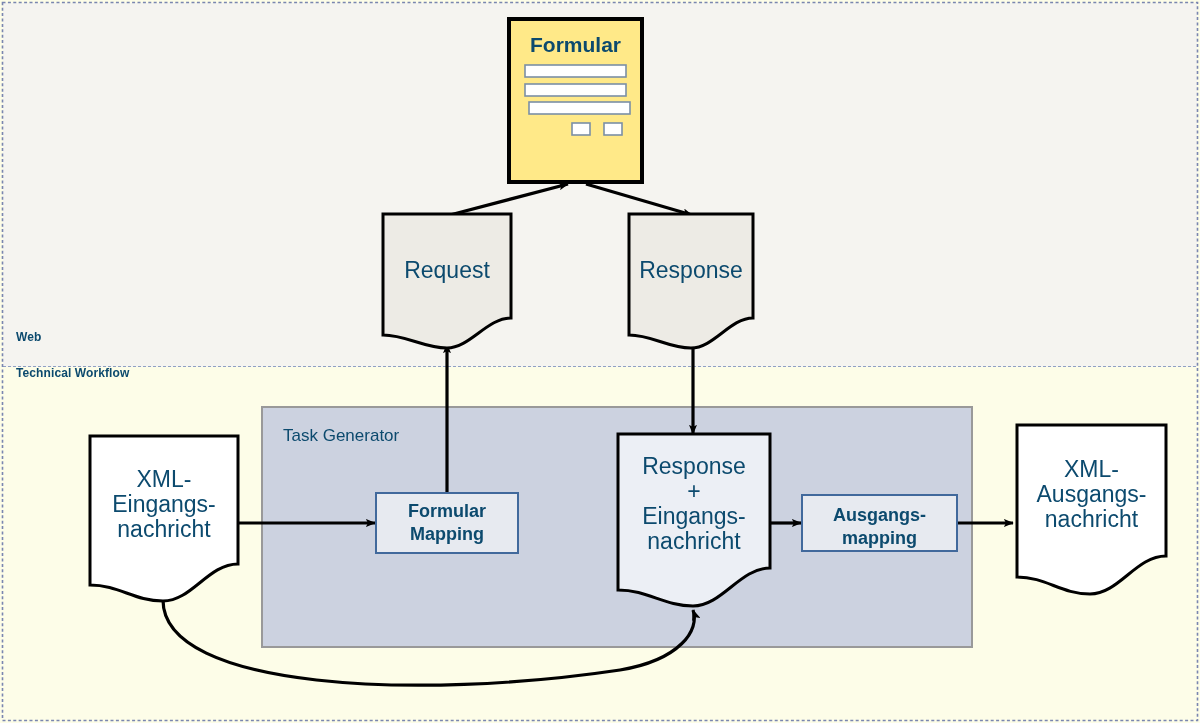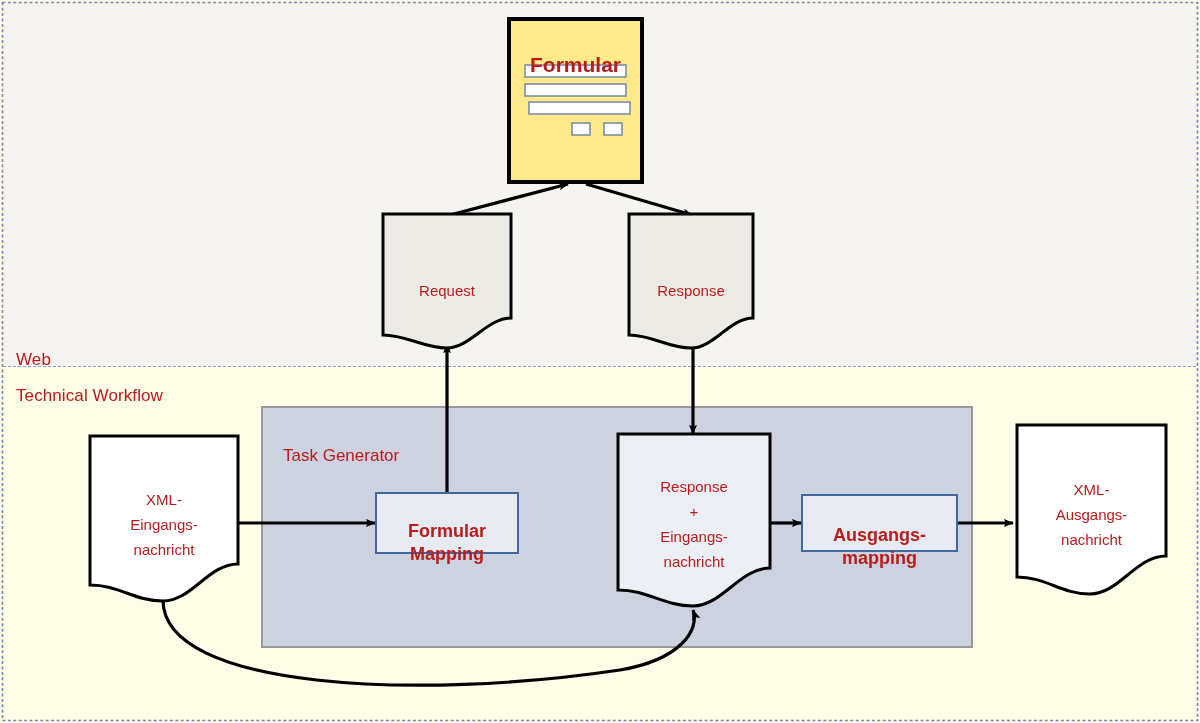--- a/index.html
+++ b/index.html
@@ -19,30 +19,29 @@
   #diagram-svg {
     position: absolute;
     left: 0;
     top: 0;
     width: 1200px;
     height: 723px;
   }
   .lbl {
     position: absolute;
     white-space: pre;
-    color: #b91c1c;
-    margin-top: 20px;
+    color: #0c4a6e;
   }
   .pool-label {
-    font-weight: normal;
-    font-size: 17px;
+    font-weight: bold;
+    font-size: 12px;
     letter-spacing: 0.1px;
   }
   .doc-label {
-    font-size: 15px;
+    font-size: 23px;
     text-align: center;
     line-height: 25px;
   }
   .formular-title {
     font-weight: bold;
     font-size: 21px;
     text-align: center;
   }
   .map-label {
     font-weight: bold;

